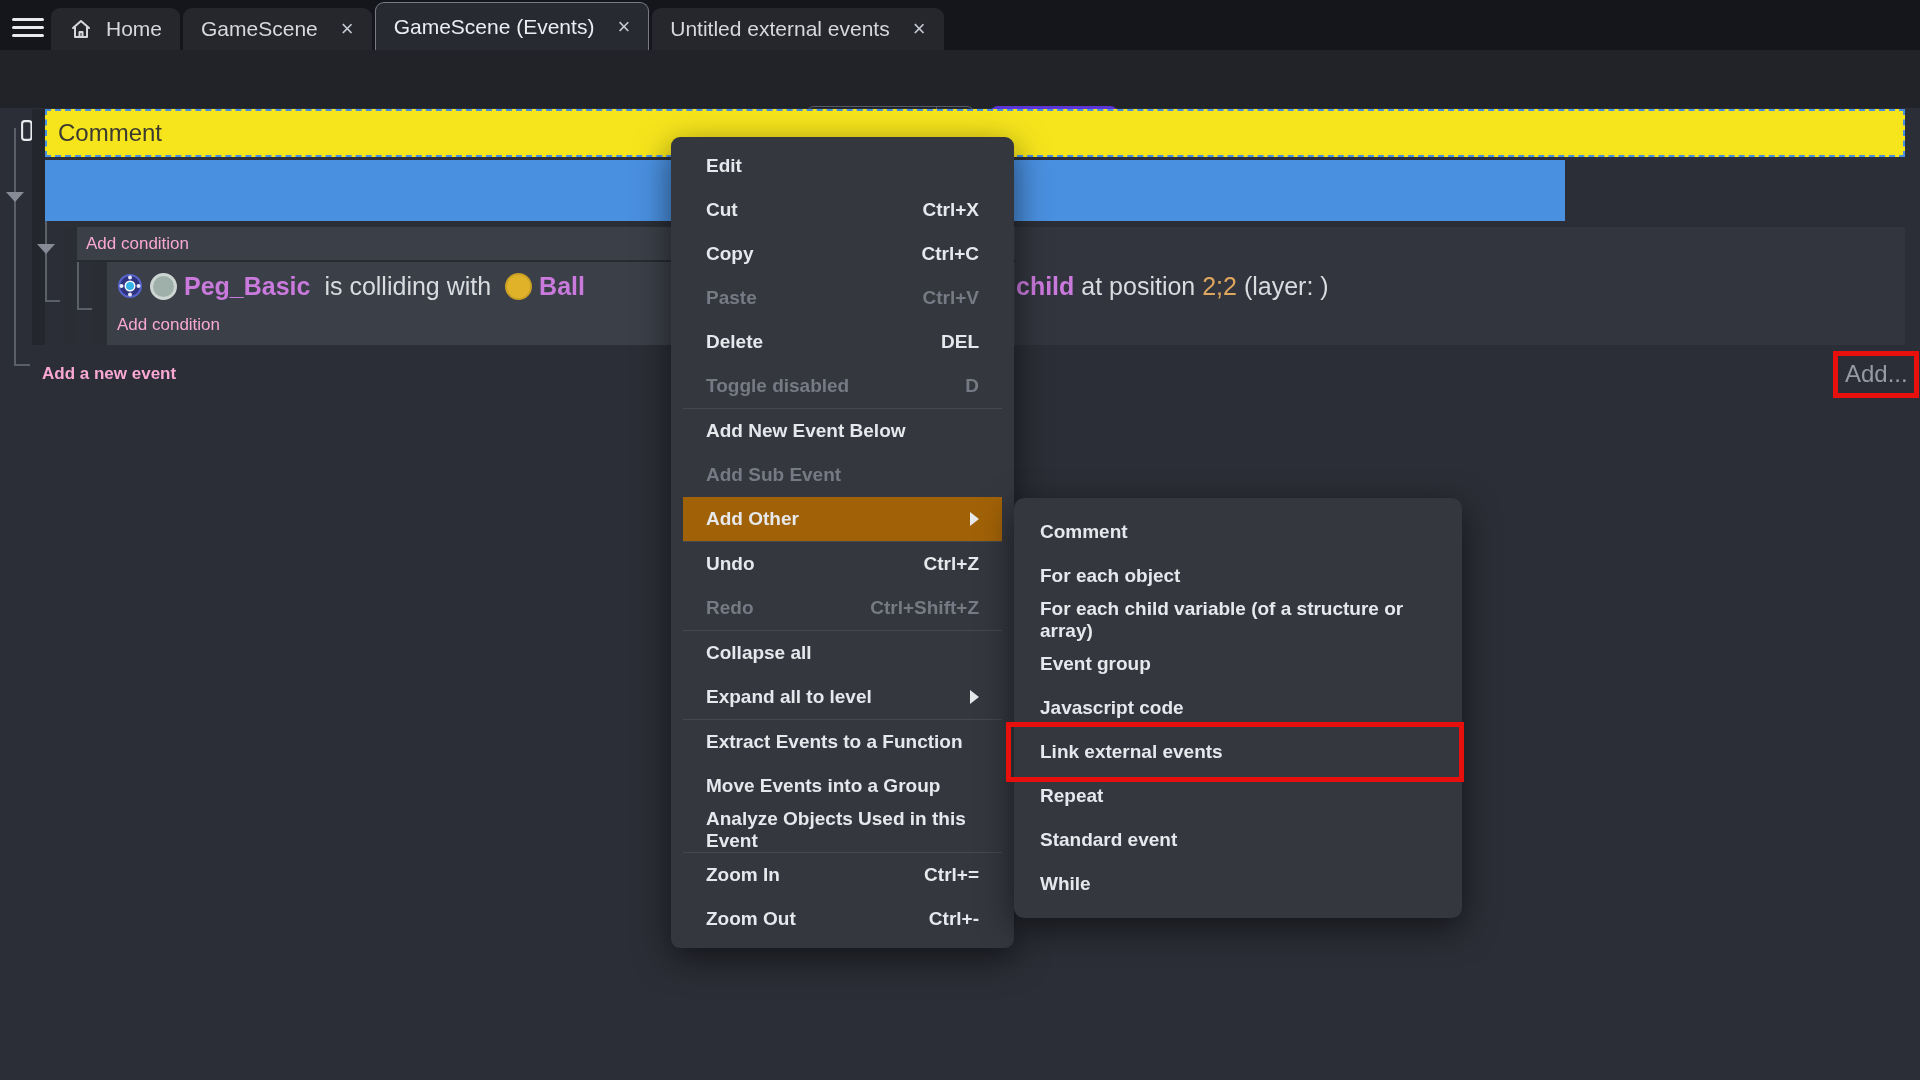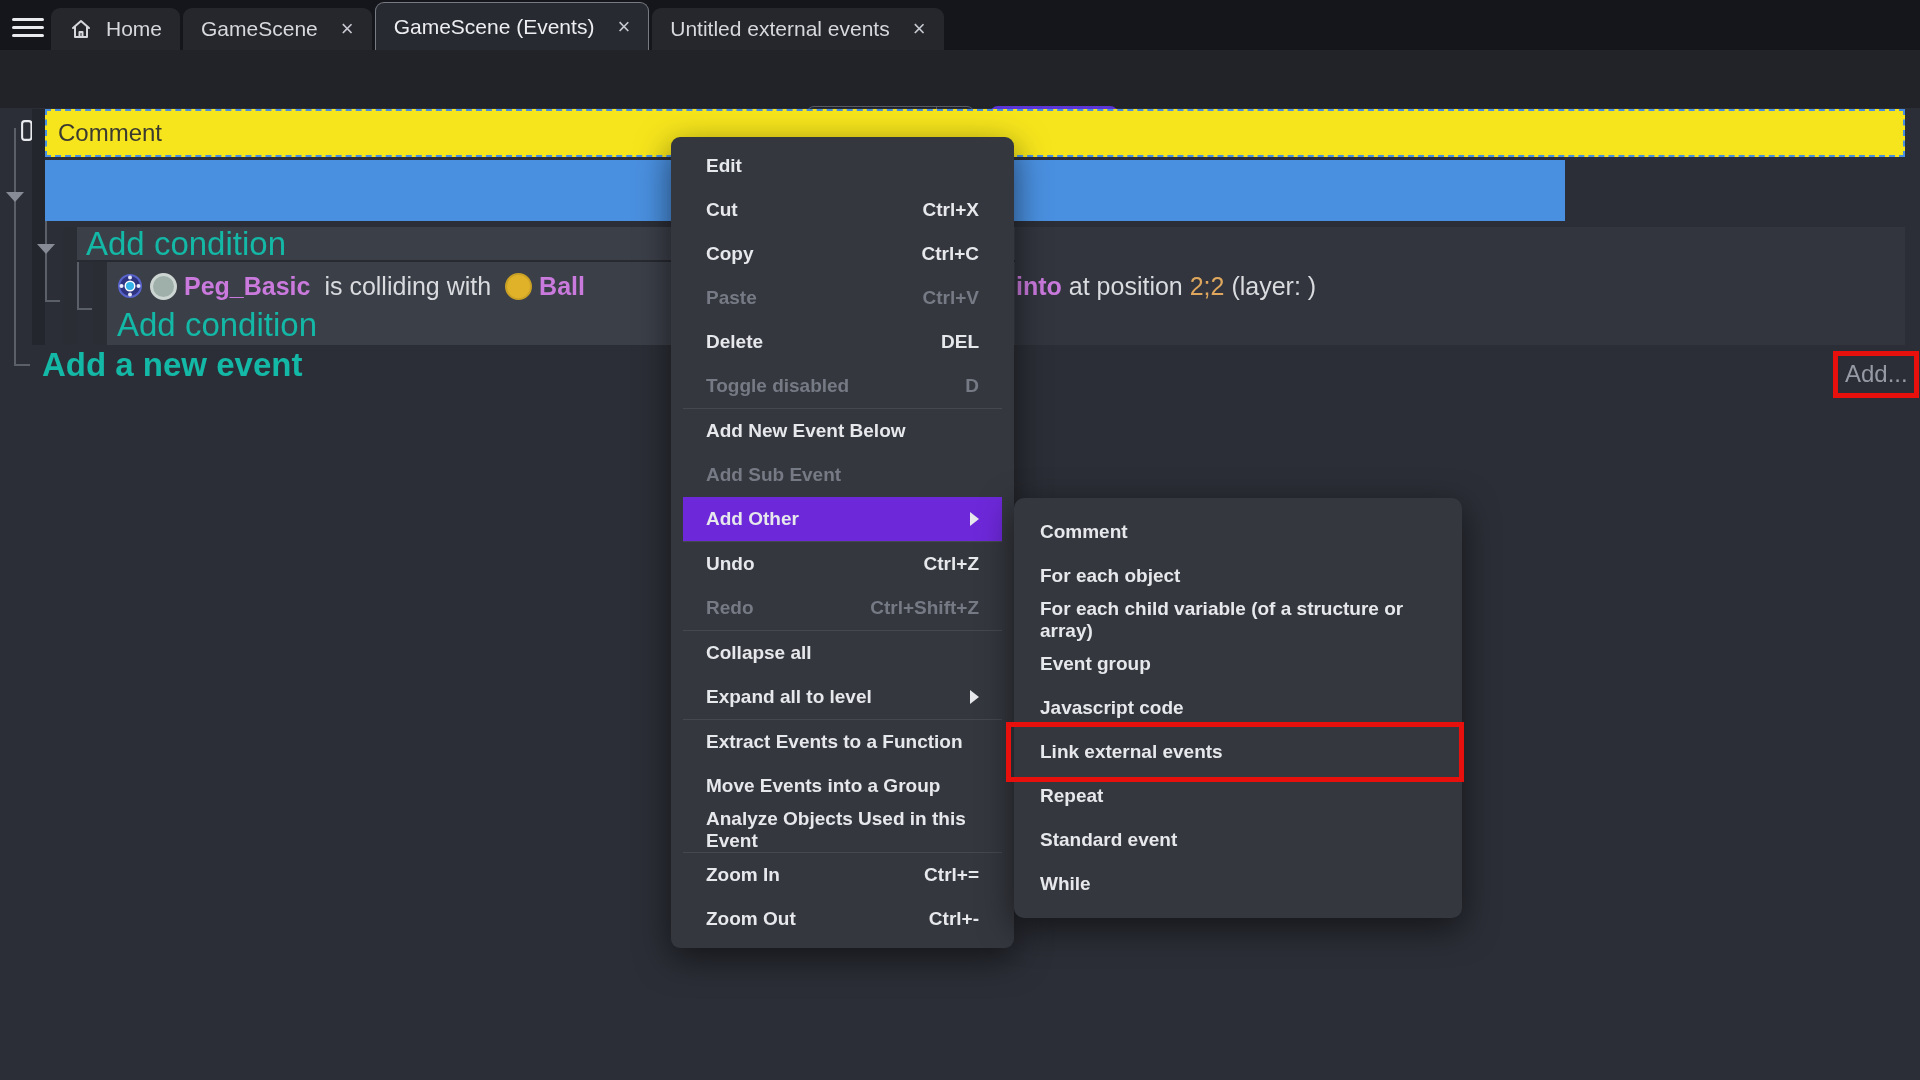--- a/index.html
+++ b/index.html
@@ -53,21 +53,21 @@
   .i2{left:93px;top:262px;width:14px;height:83px;}
   .rowA-cond{
     position:absolute;left:77px;top:227px;width:938px;height:35px;background:#3b3f48;
     border-bottom:2px solid #272a31;display:flex;align-items:center;padding-left:9px;box-sizing:border-box;
   }
   .rowA-act{position:absolute;left:1015px;top:227px;width:890px;height:35px;background:#32353e;}
   .rowB{position:absolute;left:107px;top:262px;width:1798px;height:83px;background:#32353e;}
   .rowB-cond{position:absolute;left:107px;top:262px;width:908px;height:83px;background:#3b3f48;}
   .cond-line1{position:absolute;left:117px;top:264px;height:44px;display:flex;align-items:center;gap:7px;font-size:25px;color:#d9dbdf;}
   .cond-line2{position:absolute;left:117px;top:308px;height:34px;display:flex;align-items:center;}
-  .ghost-label{color:#14b8a6;font-size:33px;}
+  .ghost-label{color:#f9a8d4;font-size:17px;}
   .obj-name{font-weight:bold;color:#ca79dd;}
   .num{color:#dfa75d;}
   .peg-dot{width:27px;height:27px;border-radius:50%;background:#9fb0ab;border:3px solid #ccd5d1;box-sizing:border-box;}
   .ball-dot{width:27px;height:27px;border-radius:50%;background:#dfb22a;border:2px solid #caa125;box-sizing:border-box;}
   .action-frag{position:absolute;left:1016px;top:264px;height:44px;display:flex;align-items:center;font-size:25px;color:#d9dbdf;white-space:pre;}
   .add-new-event{position:absolute;left:42px;top:352px;height:32px;display:flex;align-items:flex-end;font-weight:bold;}
   .add-link{position:absolute;left:1845px;top:360px;color:#959aa4;font-size:24px;}
   
   .guide{position:absolute;background:#5b5f68;}
   .tri-down{position:absolute;width:0;height:0;border-left:9px solid transparent;border-right:9px solid transparent;border-top:10px solid #868b95;}
@@ -76,21 +76,21 @@
   .rb-add{left:1833px;top:351px;width:86px;height:47px;}
   .rb-link{left:1006px;top:722px;width:458px;height:60px;}
   
   .menu{
     position:absolute;left:671px;top:137px;width:343px;background:#34373e;border-radius:9px;
     padding:7px 12px;box-shadow:0 10px 34px rgba(0,0,0,.55);z-index:10;box-sizing:border-box;
   }
   .mi{height:44px;display:flex;align-items:center;padding:0 23px;font-size:19px;color:#e6e8ec;font-weight:bold;cursor:pointer;}
   .mi .sc{margin-left:auto;font-weight:bold;}
   .mi.dim{color:#767a84;gap:30px;}
-  .mi.hl{background:#6d28d9;}
+  .mi.hl{background:#a16207;}
   .mdiv{height:1px;background:#45484f;}
   .arrow-r{margin-left:auto;width:0;height:0;border-top:7px solid transparent;border-bottom:7px solid transparent;border-left:9px solid #e6e8ec;}
   
   .submenu{
     position:absolute;left:1014px;top:498px;width:448px;background:#34373e;border-radius:10px;
     padding:12px 0;box-shadow:0 10px 34px rgba(0,0,0,.55);z-index:11;box-sizing:border-box;
   }
   .smi{height:44px;display:flex;align-items:center;padding:0 26px;font-size:19px;color:#e6e8ec;font-weight:bold;cursor:pointer;}
   svg{display:block;}
 </style>
@@ -281,21 +281,21 @@
   <span class="obj-name">Peg_Basic</span>
   <span style="white-space:pre;"> is colliding with </span>
   <span class="ball-dot"></span>
   <span class="obj-name">Ball</span>
 </div>
 <div class="cond-line2">
   <span class="ghost-label">Add condition</span>
 </div>
 
 <div class="action-frag">
-  <span class="obj-name">into</span><span> at position </span><span class="num">2;2</span><span> (layer: )</span>
+  <span class="obj-name">child</span><span> at position </span><span class="num">2;2</span><span> (layer: )</span>
 </div>
 
 <div class="add-new-event">
   <span class="ghost-label">Add a new event</span>
 </div>
 
 <span class="add-link">Add...</span>
 
 <div class="menu">
   <div class="mi">

